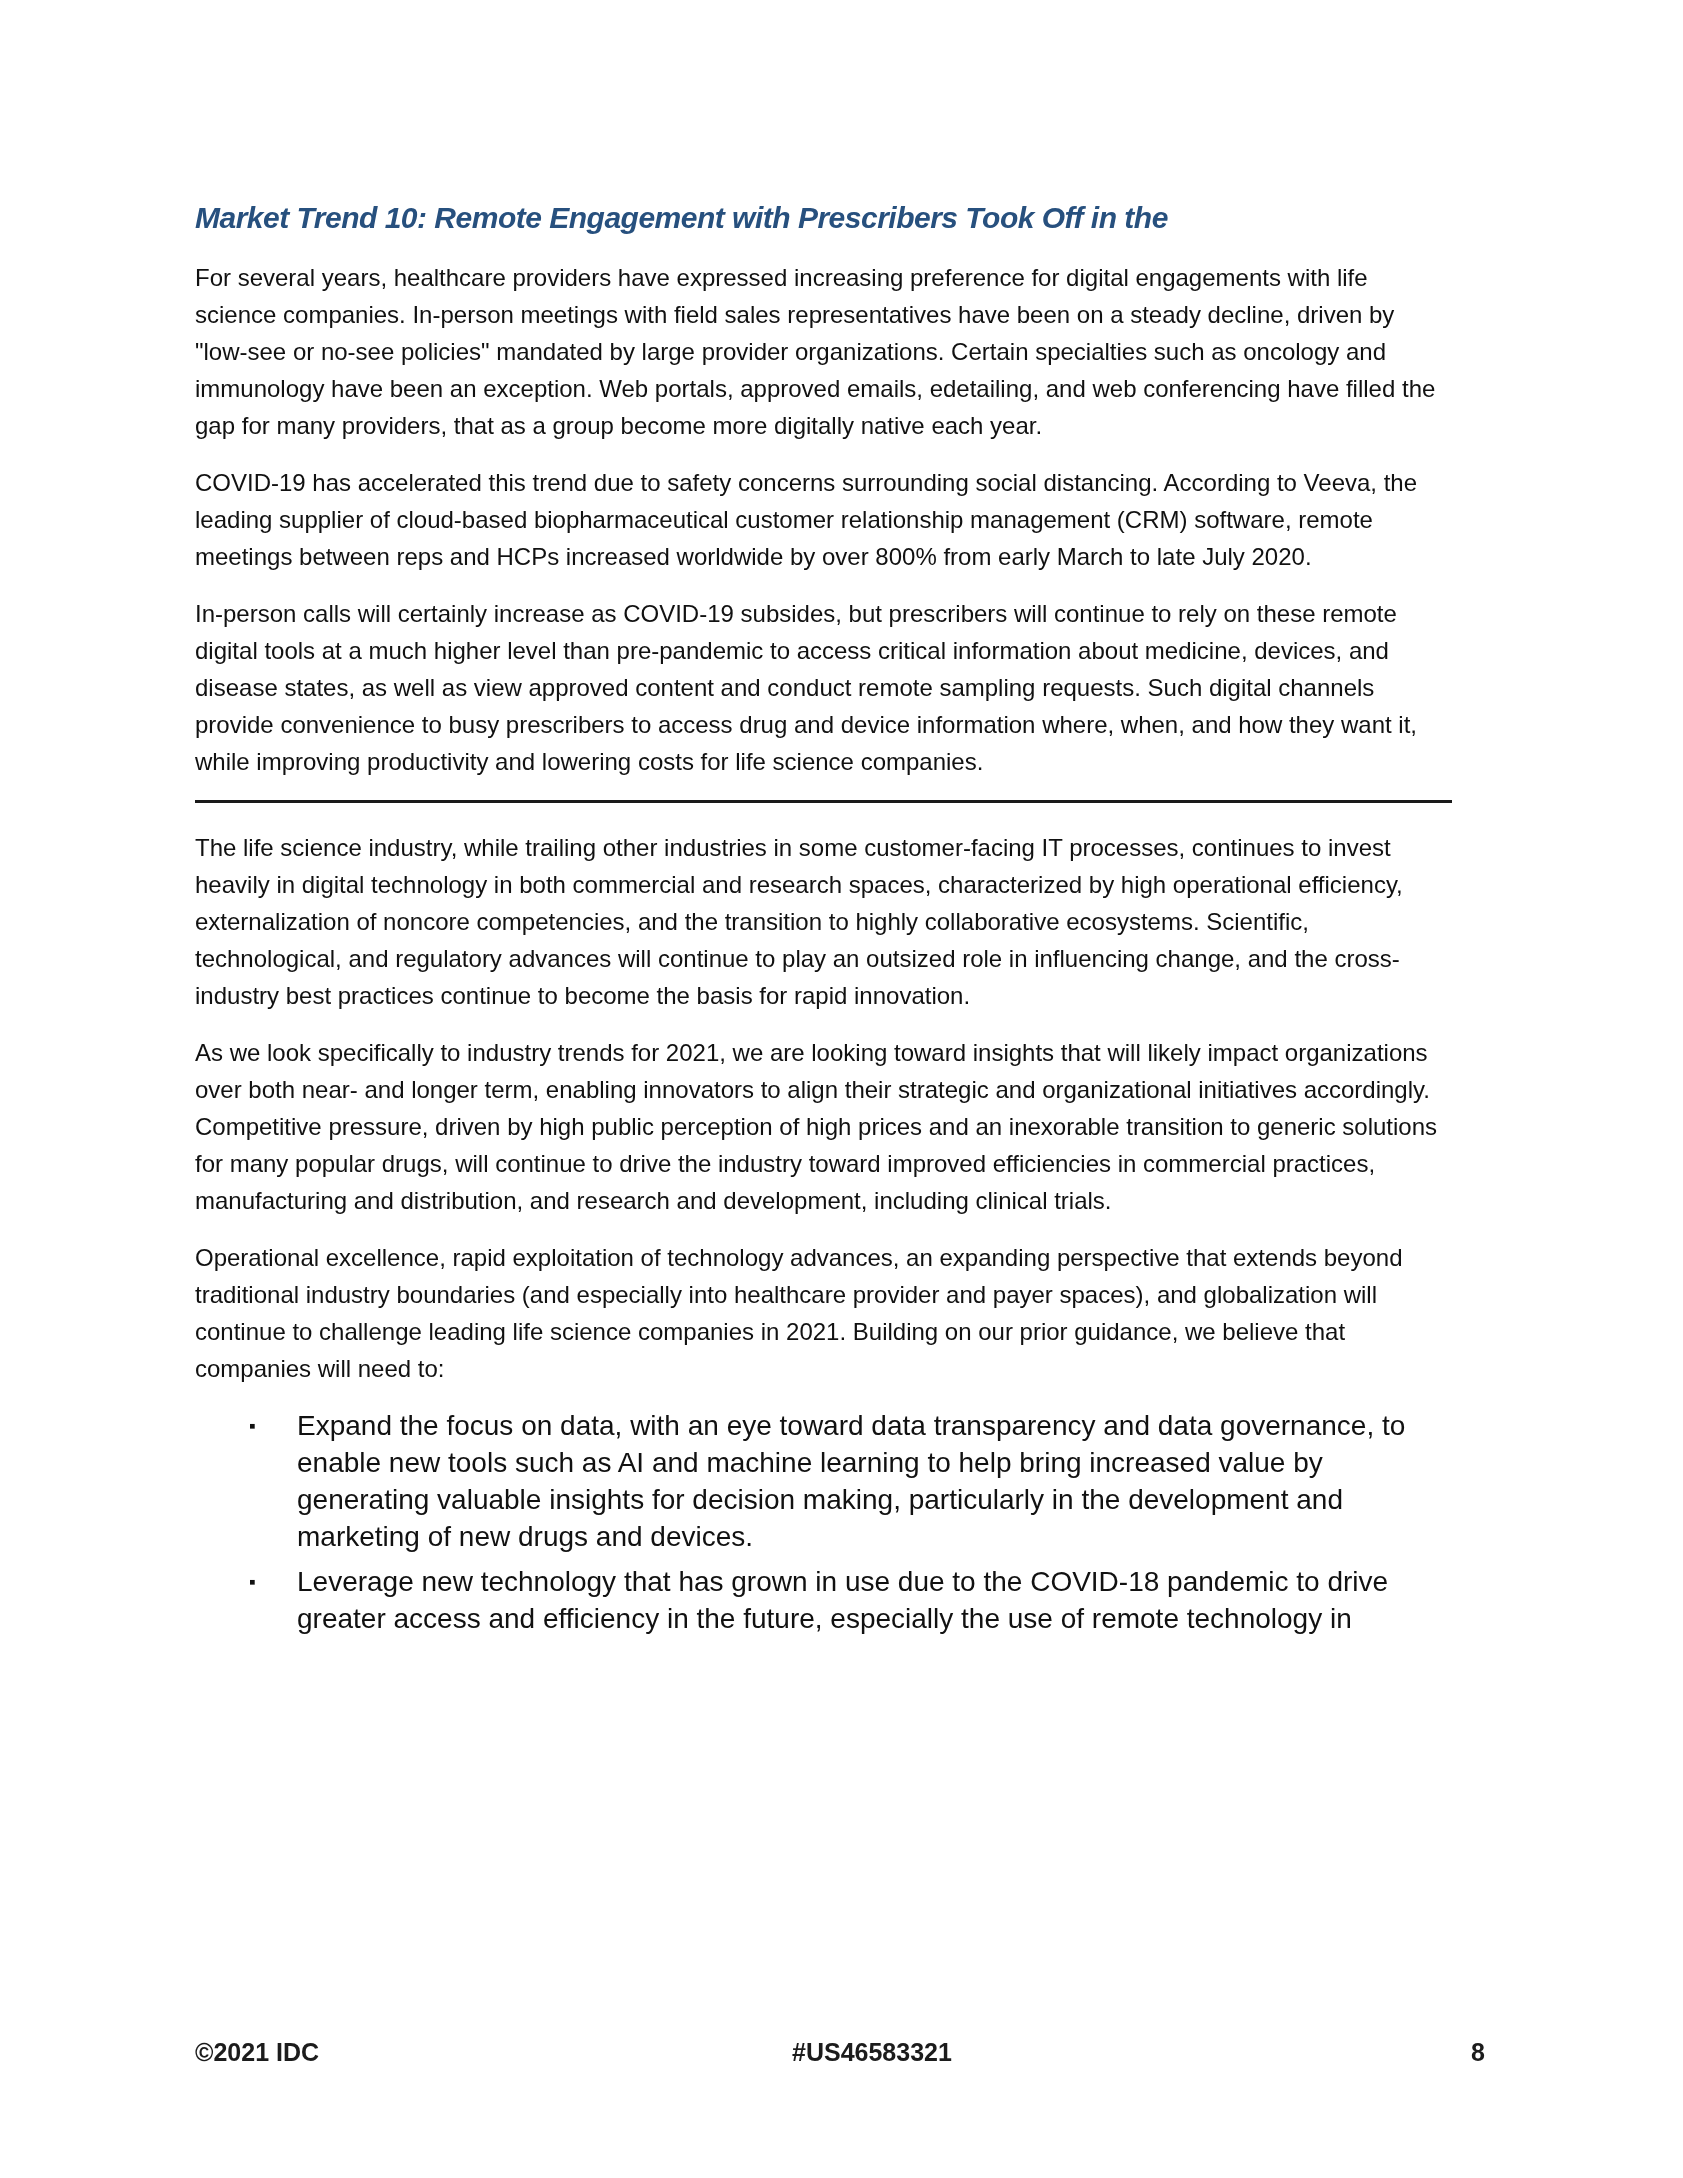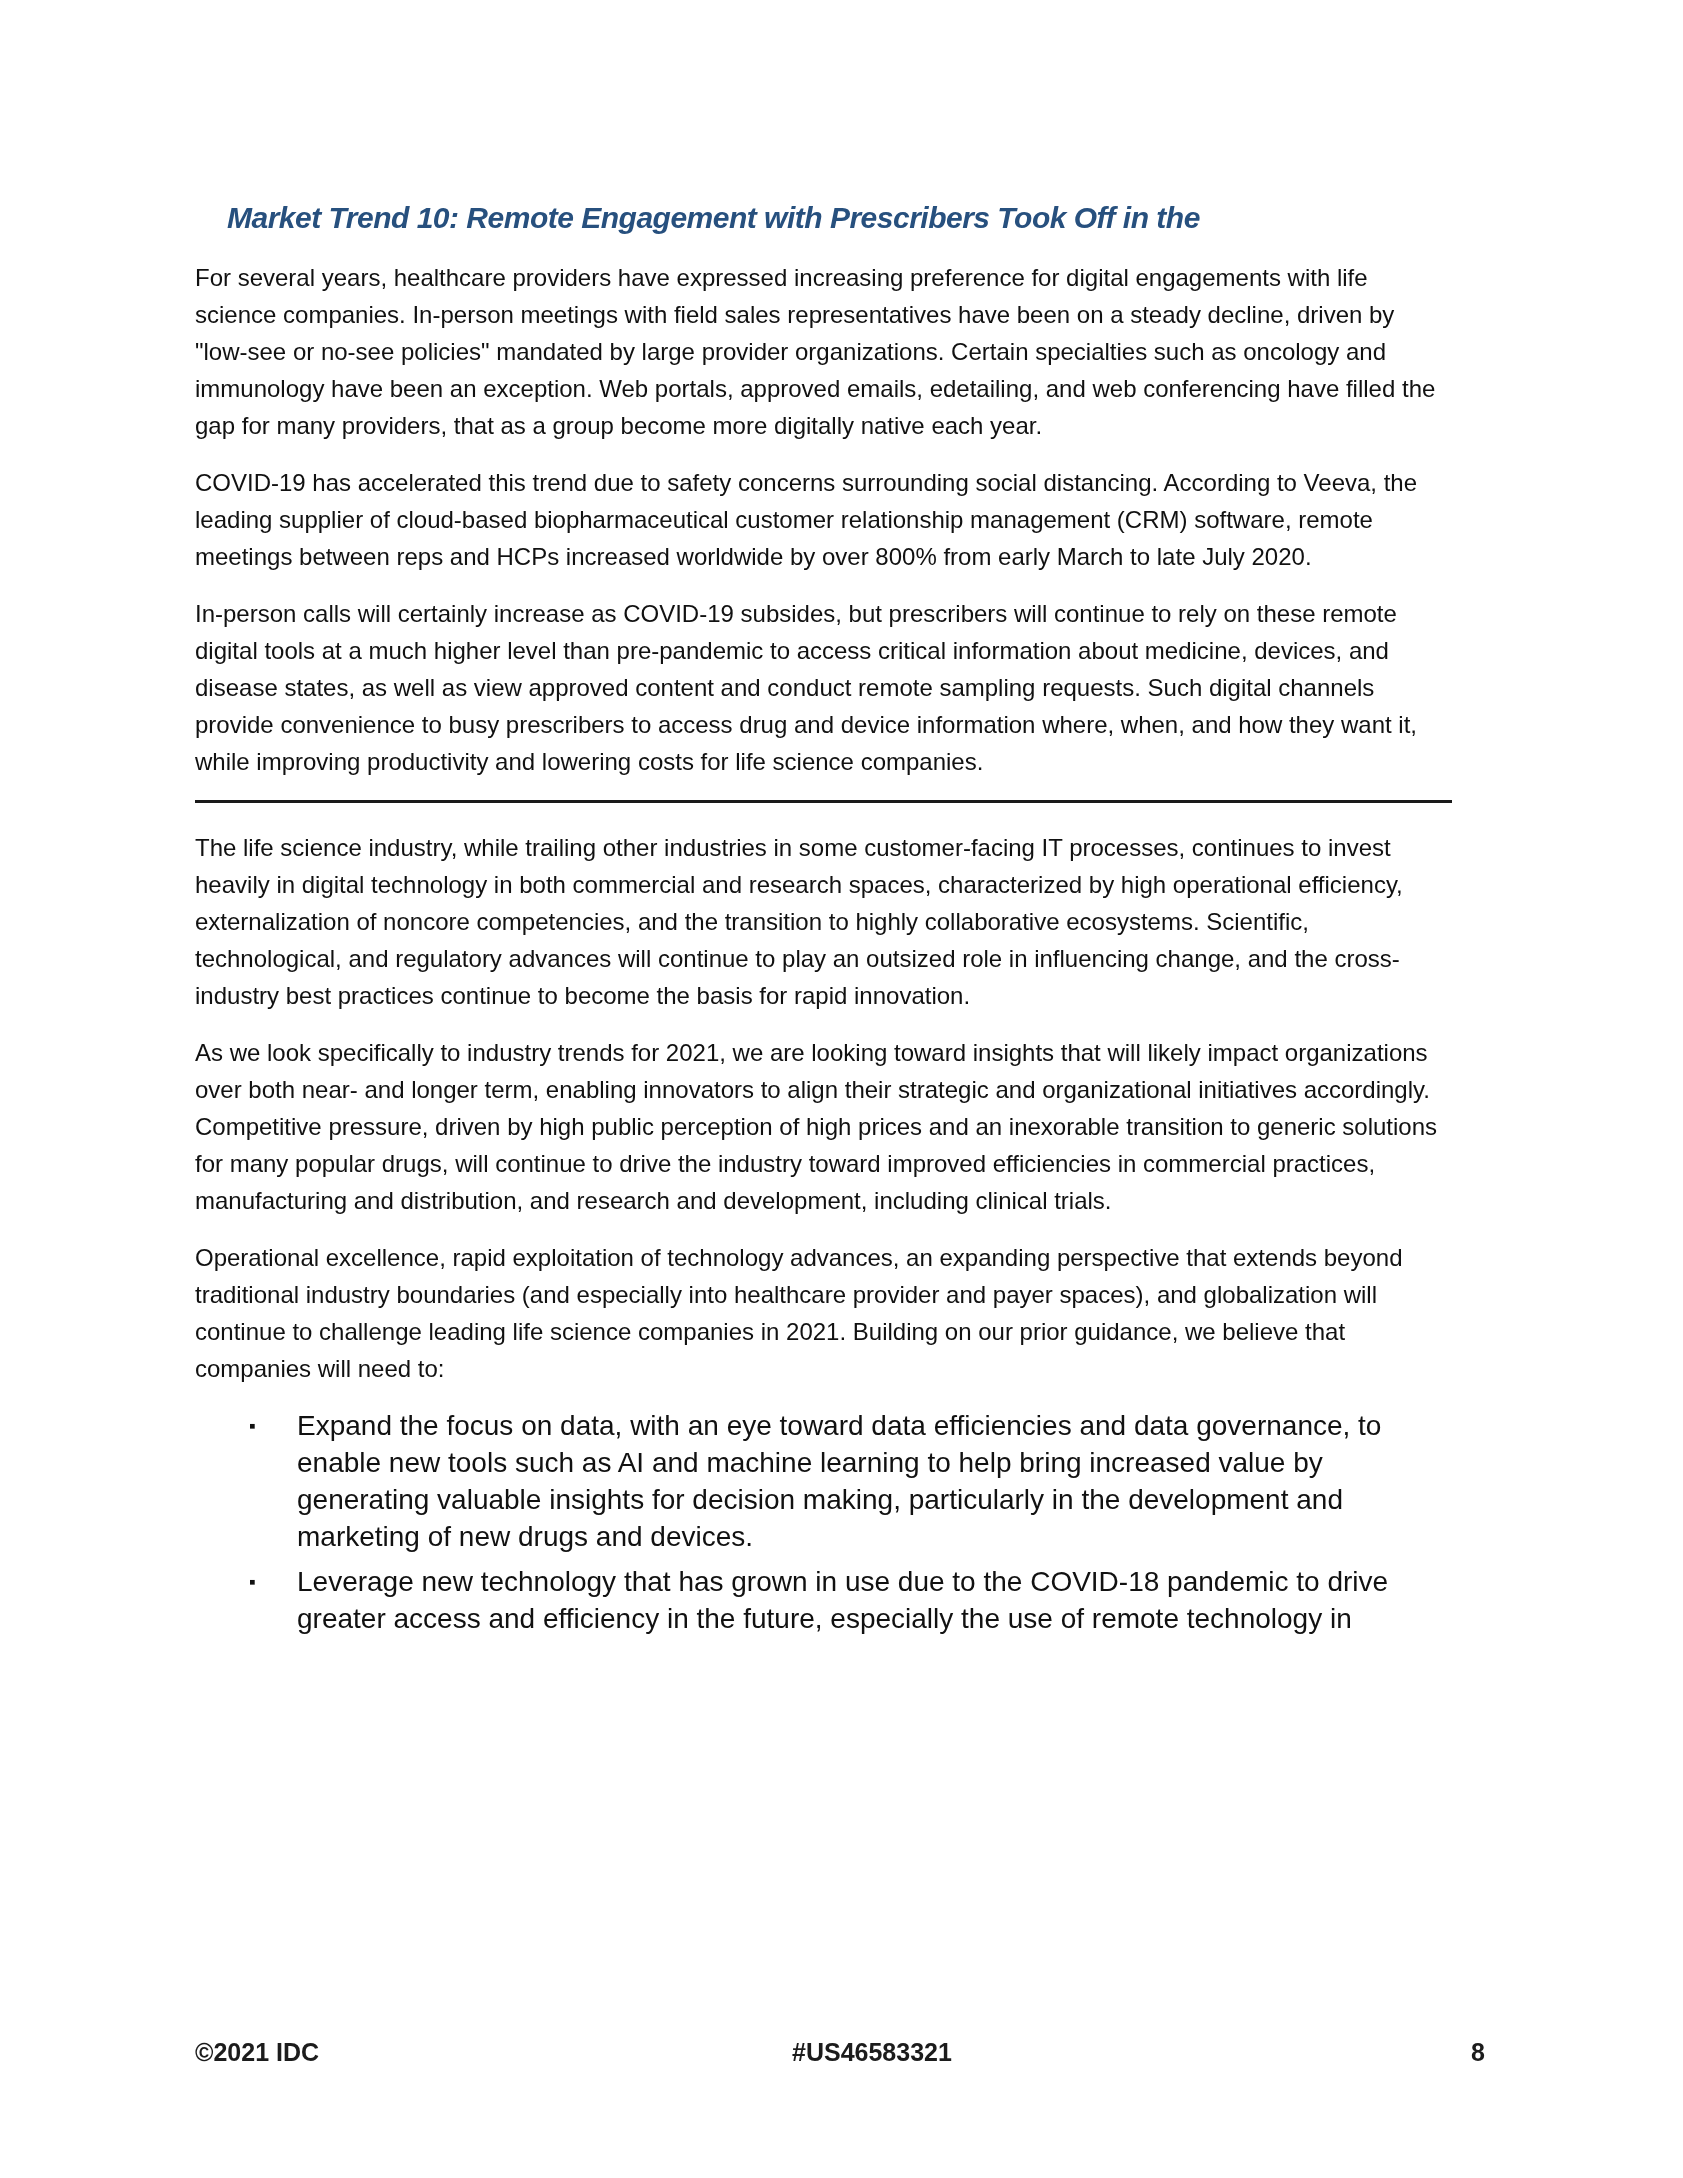--- a/index.html
+++ b/index.html
@@ -31,21 +31,21 @@
   }
   .mt-heading {
     margin: 0 0 22px 0;
     font-size: 30px;
     line-height: 39px;
     font-weight: bold;
     font-style: italic;
     letter-spacing: -0.5px;
     color: var(--title-blue);
   }
-  .mt-heading .line { display: block; margin-left: 32px; }
+  .mt-heading .line { display: block; }
   p.body-para {
     margin: 0 0 20px 0;
     font-size: 24px;
     line-height: 37px;
     color: var(--body-text);
   }
   .section-heading {
     margin: 38px 0 0 0;
     font-size: 32px;
     line-height: 36px;
@@ -109,21 +109,21 @@
 
     <hr class="rule">
 
     <p class="body-para">The life science industry, while trailing other industries in some customer-facing IT processes, continues to invest heavily in digital technology in both commercial and research spaces, characterized by high operational efficiency, externalization of noncore competencies, and the transition to highly collaborative ecosystems. Scientific, technological, and regulatory advances will continue to play an outsized role in influencing change, and the cross-industry best practices continue to become the basis for rapid innovation.</p>
     <p class="body-para">As we look specifically to industry trends for 2021, we are looking toward insights that will likely impact organizations over both near- and longer term, enabling innovators to align their strategic and organizational initiatives accordingly. Competitive pressure, driven by high public perception of high prices and an inexorable transition to generic solutions for many popular drugs, will continue to drive the industry toward improved efficiencies in commercial practices, manufacturing and distribution, and research and development, including clinical trials.</p>
     <p class="body-para">Operational excellence, rapid exploitation of technology advances, an expanding perspective that extends beyond traditional industry boundaries (and especially into healthcare provider and payer spaces), and globalization will continue to challenge leading life science companies in 2021. Building on our prior guidance, we believe that companies will need to:</p>
 
     <ul class="bullets">
       <li class="bullet">
         <span class="bullet-marker">▪</span>
-        <span class="bullet-text">Expand the focus on data, with an eye toward data efficiencies and data governance, to enable new tools such as AI and machine learning to help bring increased value by generating valuable insights for decision making, particularly in the development and marketing of new drugs and devices.</span>
+        <span class="bullet-text">Expand the focus on data, with an eye toward data transparency and data governance, to enable new tools such as AI and machine learning to help bring increased value by generating valuable insights for decision making, particularly in the development and marketing of new drugs and devices.</span>
       </li>
       <li class="bullet">
         <span class="bullet-marker">▪</span>
         <span class="bullet-text">Leverage new technology that has grown in use due to the COVID-18 pandemic to drive greater access and efficiency in the future, especially the use of remote technology in</span>
       </li>
     </ul>
 
   </main>
 
   <span class="footer-left">©2021 IDC</span>

